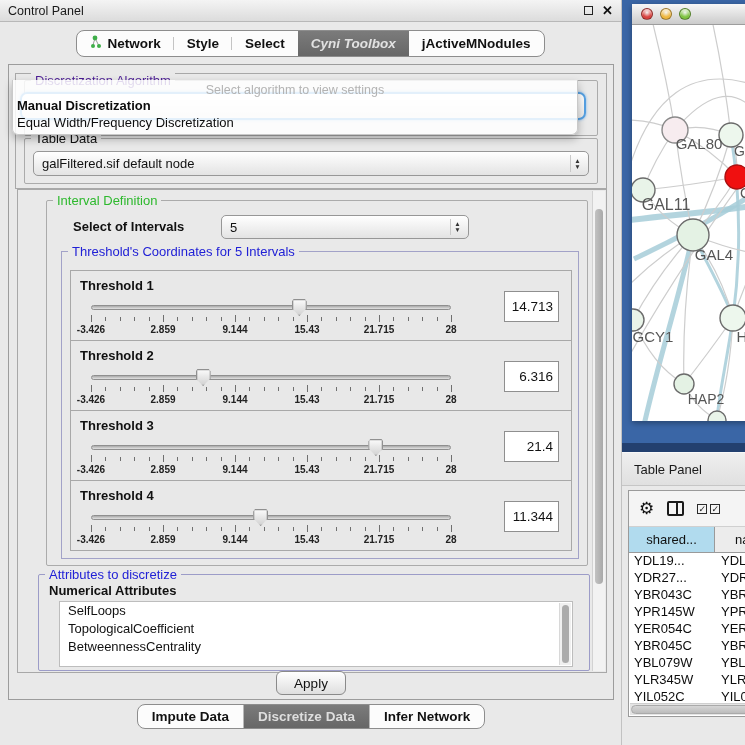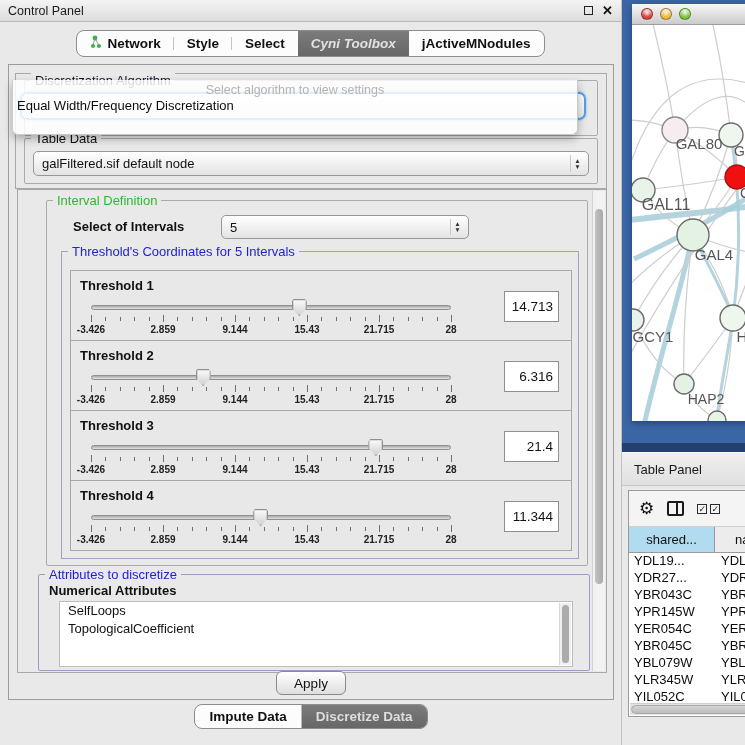--- a/index.html
+++ b/index.html
@@ -23,21 +23,21 @@
   .tab.selected { background:linear-gradient(#7b7b7b,#676767); color:#e2e2e2;font-style:italic; }
   .net-icon { display:inline-block; }
 
   .main-box { position:absolute; left:8px; top:64px; width:606px; height:636px; border:1px solid #9c9c9c; background:#e9e9e9; }
 
   .top-box { position:absolute; left:6px; top:8px; width:592px; height:116px; border:1px solid #a8a8a8; background:#e9e9e9; }
   .group { position:absolute; border:1px solid #ababab; border-radius:2px; }
   .group-label { position:absolute; top:-8px; left:6px; background:#e9e9e9; padding:0 4px; font-size:13px; }
   .glabel-green { color:#2db92d; }
   .glabel-blue { color:#2121d6; }
-  .glabel-dark { color:#0f172a; }
+  .glabel-dark { color:#4c1d95; }
 
   .algo-group { left:8px; top:6px; width:574px; height:56px; }
   .combo-focus { position:absolute; left:20px; top:92px; width:566px; height:28px; border-radius:7px;
     background:linear-gradient(#ffffff,#e8e8e8); border:2px solid #55a0e2; box-shadow:0 0 3px #7ab8ef; z-index:5; }
 
   .popup { position:absolute; left:12px; top:80px; width:566px; height:55px; z-index:10;
     background:rgba(255,255,255,0.84); border:1px solid #c9c9c9; border-top:none; border-radius:0 0 6px 6px;
     box-shadow:0 4px 9px rgba(0,0,0,0.28); }
   .popup .hint { text-align:center; color:#b3b3b3; font-size:12.5px; padding-top:3px; }
   .popup .opt { font-size:13px; color:#0c0c0c; padding:1px 4px; }
@@ -388,20 +388,21 @@
         </div>
       </div>
 
       <div class="group attr-group">
         <span class="group-label glabel-blue">Attributes to discretize</span>
         <span class="attr-title">Numerical Attributes</span>
         <div class="attr-list">
           <div id="attr-items">
               <div class="attr-item">SelfLoops</div>
               <div class="attr-item">TopologicalCoefficient</div>
+              <div class="attr-item">BetweennessCentrality</div>
             </div>
           <div class="attr-scroll">
               <div class="thumb"></div>
             </div>
         </div>
       </div>
 
       <div class="vscroll">
         <div class="thumb" style="top:18px; height:375px;"></div>
       </div>
@@ -409,26 +410,28 @@
 
     <div class="apply-row">
       <div class="apply-btn">Apply</div>
     </div>
   </div>
 
   <div class="bottom-tabs-row">
     <div class="bottom-tabbar">
       <div class="btab">Impute Data</div>
       <div class="btab selected">Discretize Data</div>
+      <div class="btab">Infer Network</div>
     </div>
   </div>
 
   <div class="combo-focus"></div>
   <div class="popup">
     <div class="hint">Select algorithm to view settings</div>
+    <div class="opt bold">Manual Discretization</div>
     <div class="opt">Equal Width/Frequency Discretization</div>
   </div>
 </div>
 
 <div class="right-bg">
   <div class="dark-strip"></div>
 </div>
 
 <div class="net-window">
   <div class="net-titlebar">

